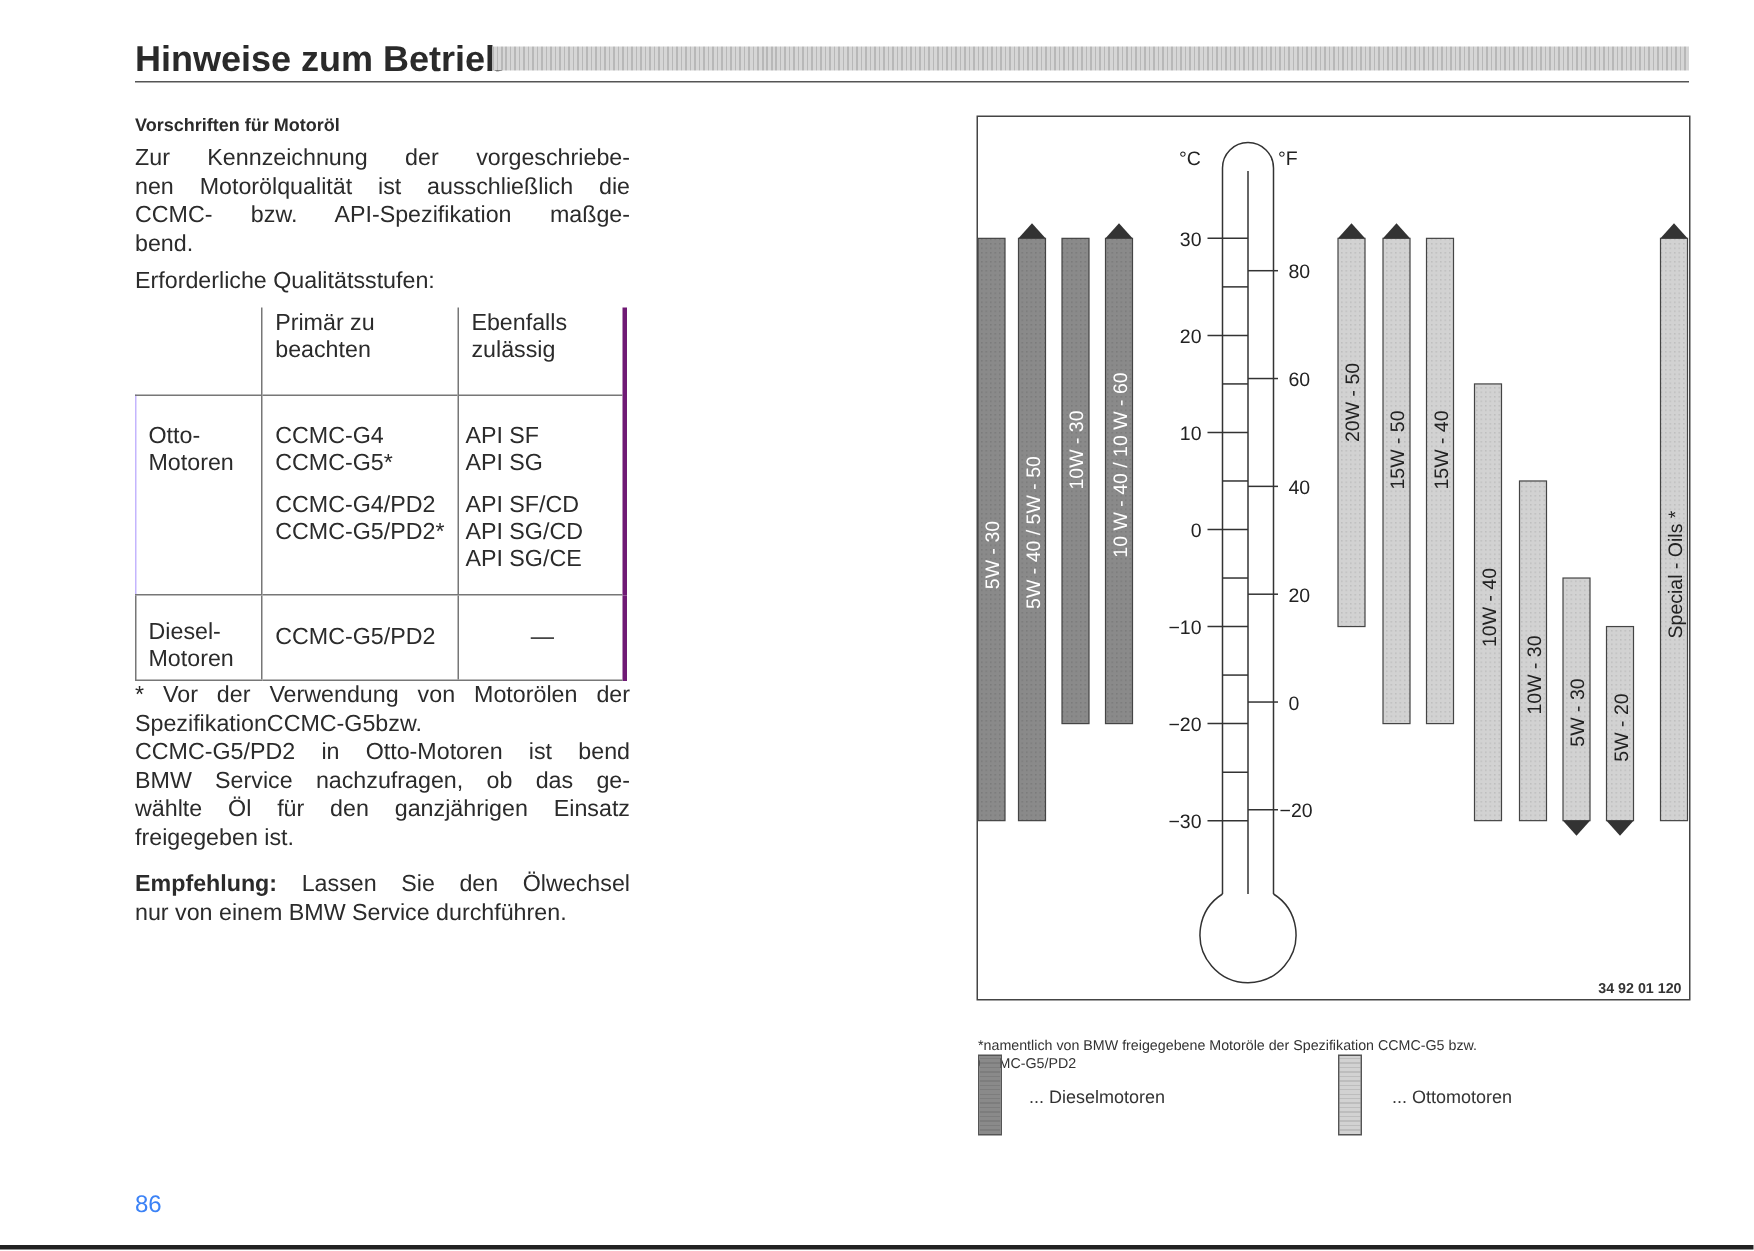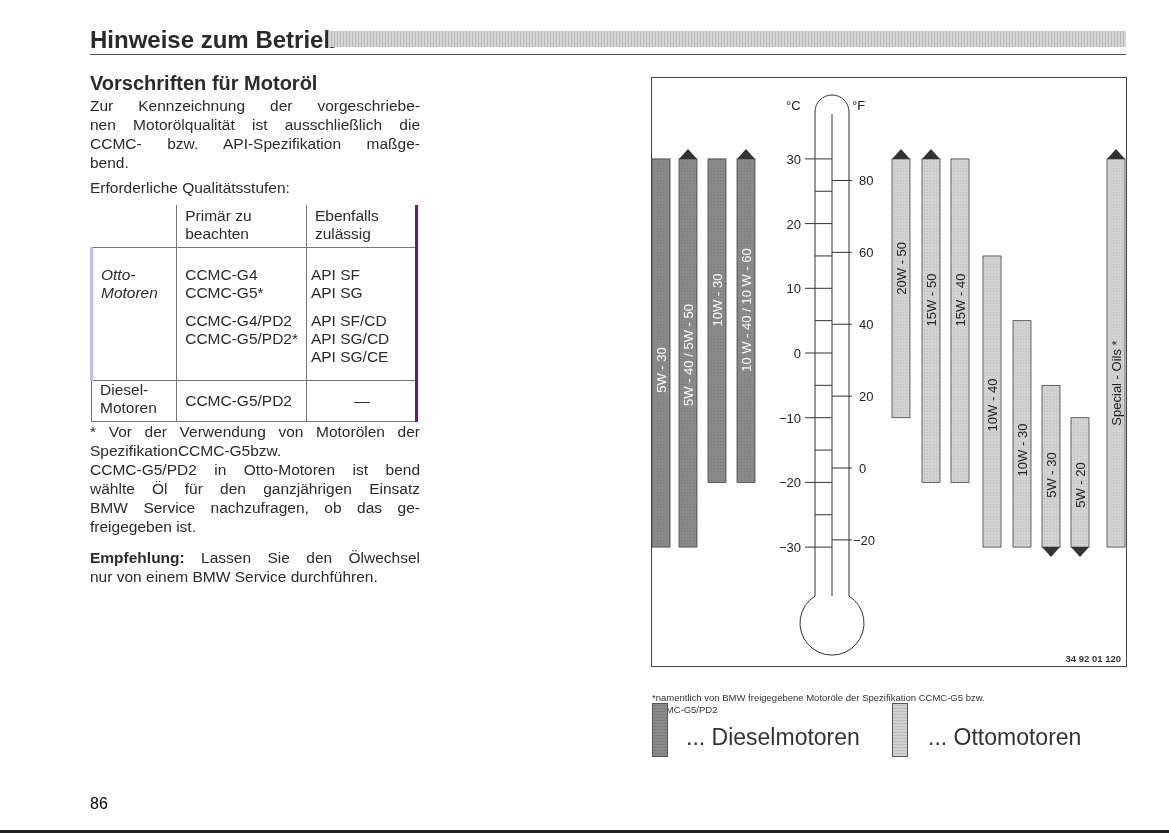--- a/index.html
+++ b/index.html
@@ -3,35 +3,35 @@
 <meta charset="utf-8">
 <style>
   html, body { margin:0; padding:0; }
   body { width:1169px; height:834px; background:#ffffff; position:relative; overflow:hidden;
          font-family:"Liberation Sans", sans-serif; color:#222; }
   .header { position:absolute; left:90px; top:26px; width:1036px; height:28px; border-bottom:1.5px solid #555; }
   .header-title { position:absolute; left:0; top:0; font-size:24px; font-weight:bold; color:#2a2a2a; line-height:28px; }
   .header-bar { position:absolute; left:238px; right:0; top:5px; height:16px;
      background: repeating-linear-gradient(90deg,#b8b8b8 0 1px,#d6d6d6 1px 3px); }
   .left { position:absolute; left:90px; top:70px; width:330px; font-size:15.5px; line-height:19px; color:#2b2b2b; }
-  .h2 { font-weight:bold; font-size:20px; margin-top:4px; }
+  .h2 { font-weight:bold; font-size:12px; margin-top:4px; }
   .p { text-align:justify; margin:0; }
   .gap { height:6px; }
   table.spec { border-collapse:collapse; margin-top:8px; width:328px; font-size:15.5px; line-height:18px; }
   table.spec td { vertical-align:top; padding:2px 6px 2px 8px; }
   .c1 { width:70px; } .c2 { width:118px; } .c3 { width:96px; }
   .bl { border-left:1px solid #777; } .br { border-right:3px solid #701a75; }
   .bt { border-top:1px solid #777; } .bb { border-bottom:1px solid #777; }
-  .pagenum { position:absolute; left:90px; top:795px; font-size:16px; color:#000000; }
+  .pagenum { position:absolute; left:90px; top:795px; font-size:16px; color:#3b82f6; }
   .bottom-line { position:absolute; left:0; right:0; top:830px; height:3px; background:#222; }
   .figure { position:absolute; left:651px; top:77px; width:476px; height:590px; border:1px solid #444; border-top-width:1.5px; box-sizing:border-box; }
   svg text { font-family:"Liberation Sans", sans-serif; }
   .fig-note { position:absolute; left:652px; top:673px; font-size:9.5px; line-height:12px; color:#333; width:470px;margin-top:19px; }
   .legend-swatch { position:absolute; width:16px; height:54px; border:1px solid #555; box-sizing:border-box; }
-  .legend-label { position:absolute; font-size:23px; color:#333; }
+  .legend-label { position:absolute; font-size:12px; color:#333; }
 </style>
 </head>
 <body>
 
 <div class="header">
   <div class="header-title">Hinweise zum Betrieb</div>
   <div class="header-bar"></div>
 </div>
 
 <div class="left">
@@ -42,52 +42,52 @@
     <div class="p" style="text-align-last:justify">CCMC- bzw. API-Spezifikation maßge-</div>
     <div class="p">bend.</div>
   </div>
   <div class="gap"></div>
   <div>Erforderliche Qualitätsstufen:</div>
 
   <table class="spec">
     <tbody>
         <tr>
       <td class="c1"></td>
-      <td class="c2 bl" style="padding-bottom:4px">
+      <td class="c2 bl" style="padding-bottom:20px">
         <div>Primär zu</div>
         <div>beachten</div>
       </td>
       <td class="c3 bl br">
         <div>Ebenfalls</div>
         <div>zulässig</div>
       </td>
     </tr>
     <tr>
-      <td class="c1 bt bb" style="padding-top:18px;border-left:3px solid #c4b5fd;font-style:italic;">
+      <td class="c1 bt bb" style="padding-top:18px;border-left:1px solid #c4b5fd;">
         <div>Otto-</div>
         <div>Motoren</div>
       </td>
       <td class="c2 bl bt bb" style="padding-top:18px;padding-bottom:14px">
         <div>CCMC-G4</div>
         <div>CCMC-G5*</div>
         <div style="height:10px"></div>
         <div>CCMC-G4/PD2</div>
         <div>CCMC-G5/PD2*</div>
       </td>
       <td class="c3 bl br bt bb" style="padding-top:18px;padding-bottom:14px;padding-left:4px">
         <div>API SF</div>
         <div>API SG</div>
         <div style="height:10px"></div>
         <div>API SF/CD</div>
         <div>API SG/CD</div>
         <div>API SG/CE</div>
       </td>
     </tr>
     <tr>
-      <td class="c1 bb" style="padding-top:0;padding-bottom:4px;border-left:1px solid #777;">
+      <td class="c1 bb" style="padding-top:16px;padding-bottom:4px;border-left:1px solid #777;">
         <div>Diesel-</div>
         <div>Motoren</div>
       </td>
       <td class="c2 bl bb" style="vertical-align:middle">
         <div>CCMC-G5/PD2</div>
       </td>
       <td class="c3 bl br bb" style="vertical-align:middle;text-align:center">
         <div>—</div>
       </td>
     </tr>
@@ -95,22 +95,22 @@
     </table>
 
   <div style="margin-top:0">
     <div class="p" style="text-align-last:justify">* Vor der Verwendung von Motorölen der</div>
     <div class="p" style="display:flex;">
       <span>Spezifikation</span>
         <span>CCMC-G5</span>
         <span>bzw.</span>
     </div>
     <div class="p" style="text-align-last:justify">CCMC-G5/PD2 in Otto-Motoren ist bend</div>
+    <div class="p" style="text-align-last:justify">BMW Service nachzufragen, ob das ge-</div>
     <div class="p" style="text-align-last:justify">wählte Öl für den ganzjährigen Einsatz</div>
-    <div class="p" style="text-align-last:justify">BMW Service nachzufragen, ob das ge-</div>
     <div class="p">freigegeben ist.</div>
   </div>
   <div class="gap"></div>
   <div class="gap"></div>
   <div>
     <div class="p" style="text-align-last:justify"><b>Empfehlung:</b><span> Lassen Sie den Ölwechsel</span></div>
     <div class="p">nur von einem BMW Service durchführen.</div>
   </div>
 </div>
 

